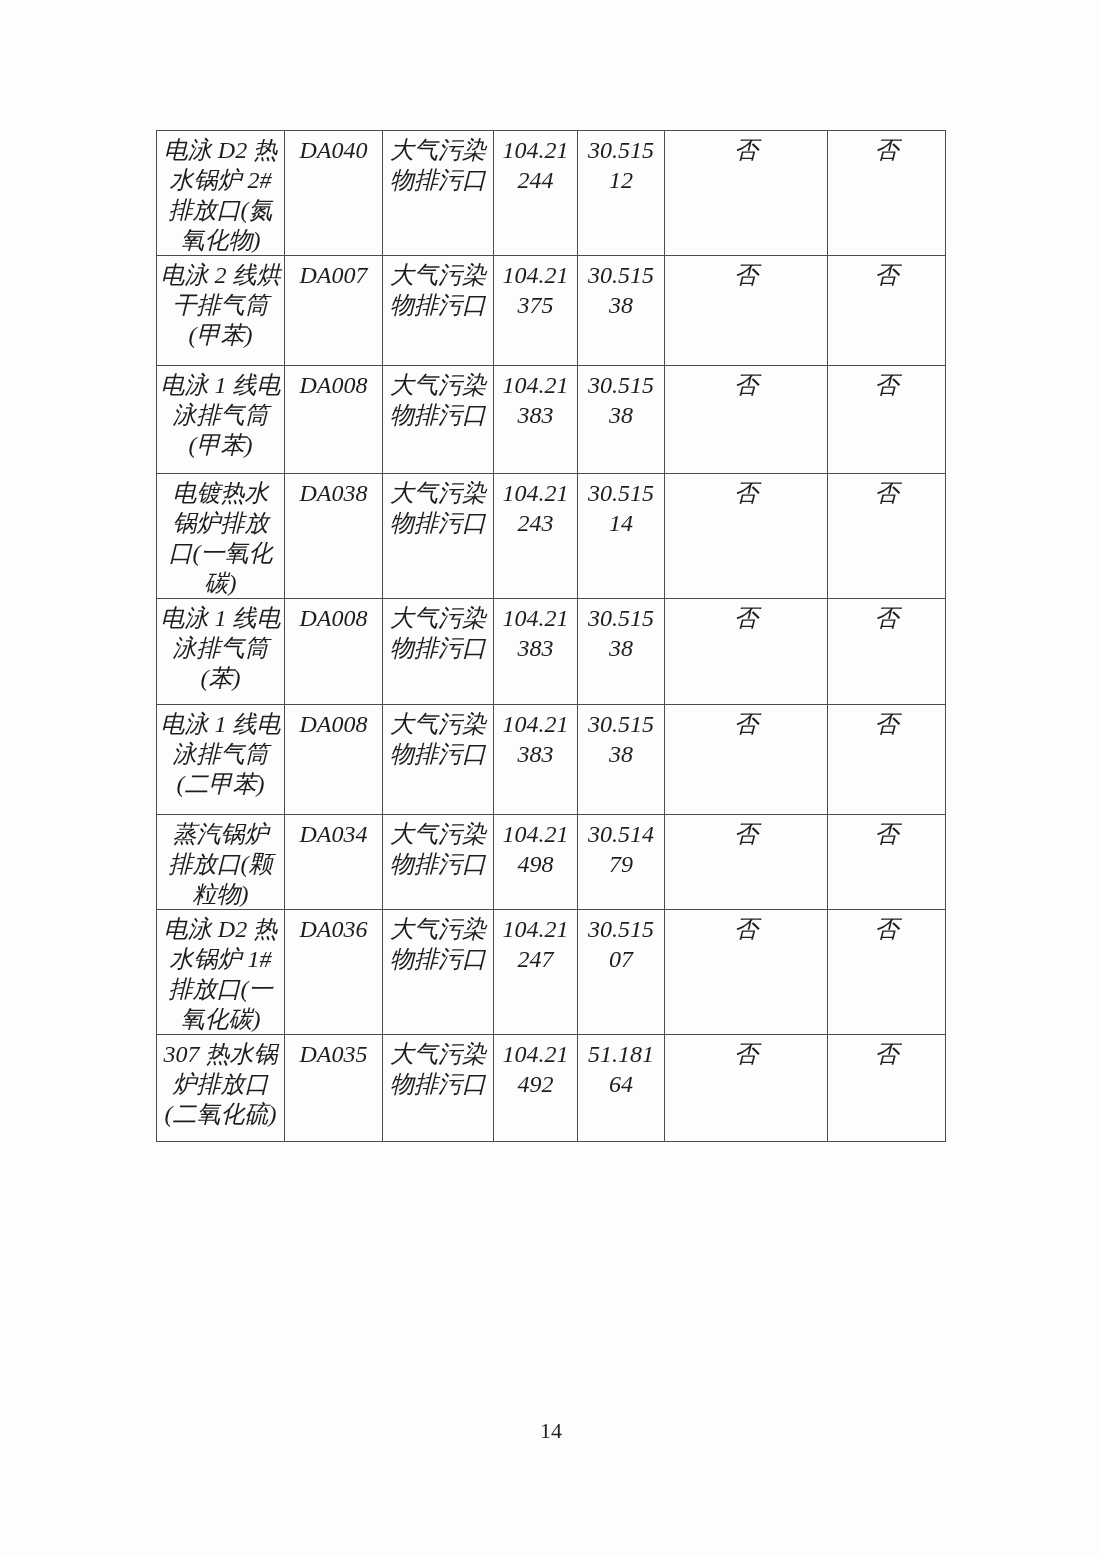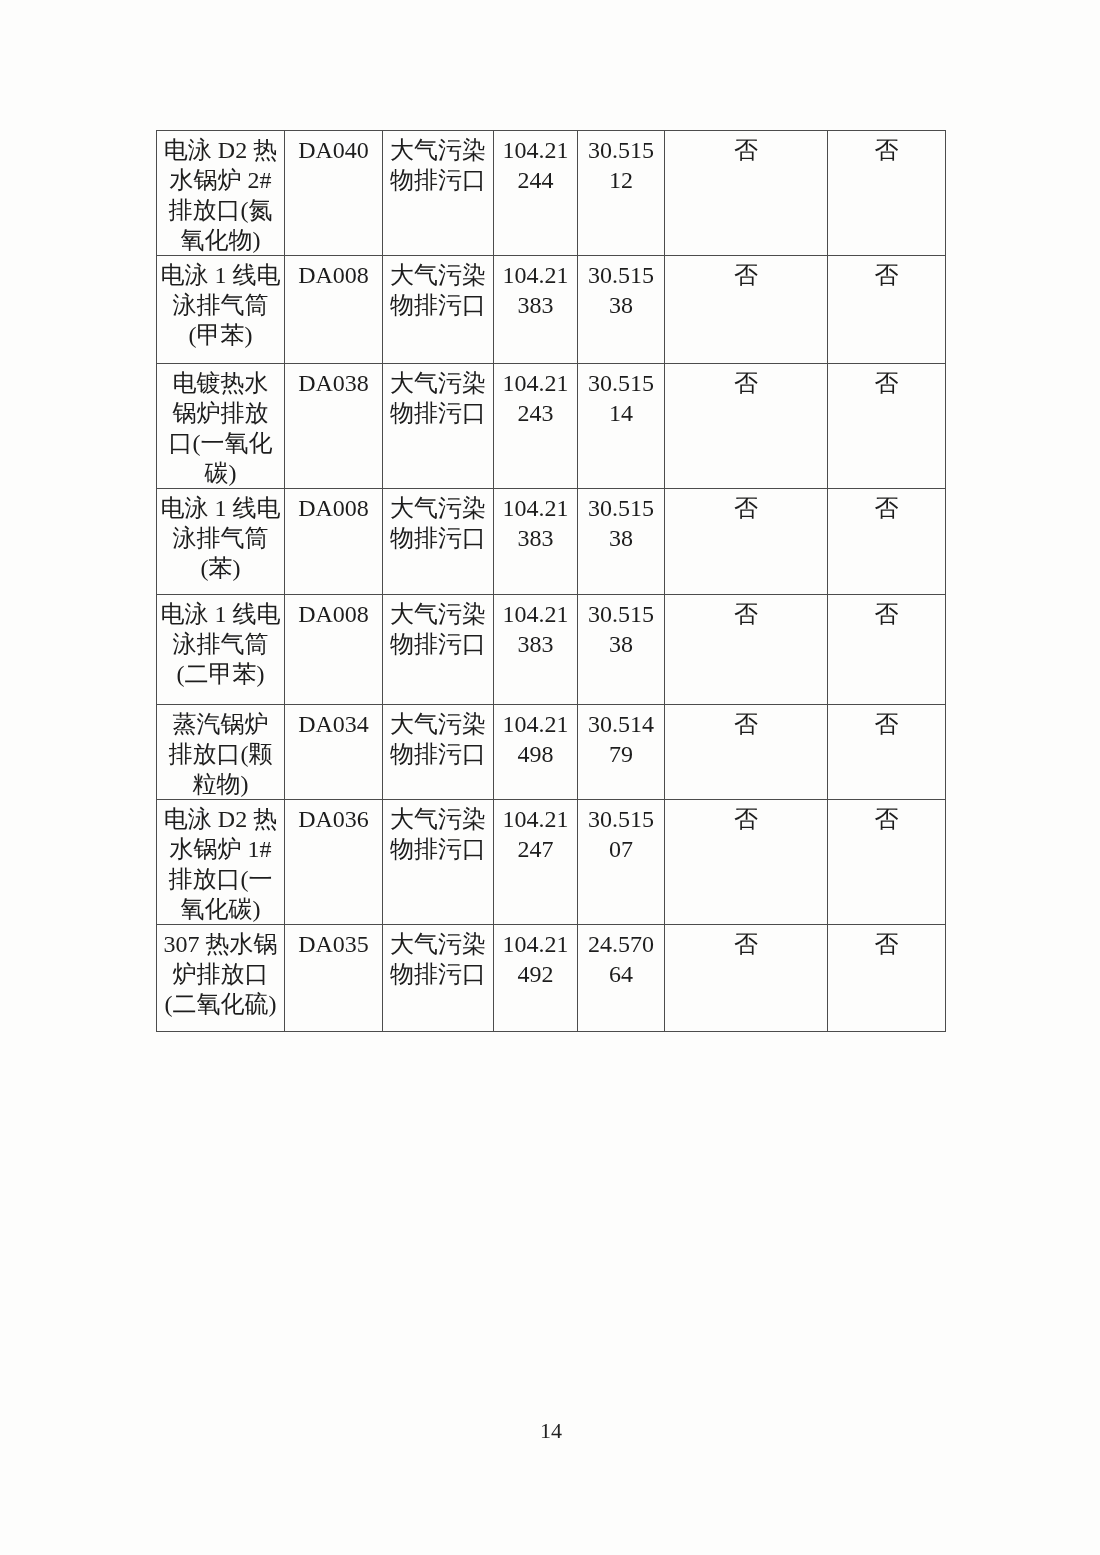--- a/index.html
+++ b/index.html
@@ -16,20 +16,21 @@
     color: #1d1d1d;
     overflow: hidden;
   }
   table.outlet-table {
     position: absolute;
     left: 156px;
     top: 130px;
     width: 790px;
     border-collapse: collapse;
     table-layout: fixed;
+    font-style: italic;
   }
   table.outlet-table td {
     border: 1.6px solid #4c4c4c;
     vertical-align: top;
     text-align: center;
     font-size: 24px;
     line-height: 30px;
     white-space: pre-line;
     padding: 4px 2px 0 2px;
     overflow: hidden;
@@ -89,20 +90,34 @@
         <td>DA040</td>
         <td>大气污染
 物排污口</td>
         <td>104.21
 244</td>
         <td>30.515
 12</td>
         <td>否</td>
         <td>否</td>
       </tr>
+      <tr class="r1">
+        <td>电泳 2 线烘
+干排气筒
+(甲苯)</td>
+        <td>DA007</td>
+        <td>大气污染
+物排污口</td>
+        <td>104.21
+375</td>
+        <td>30.515
+38</td>
+        <td>否</td>
+        <td>否</td>
+      </tr>
       <tr class="r3">
         <td>电泳 1 线电
 泳排气筒
 (甲苯)</td>
         <td>DA008</td>
         <td>大气污染
 物排污口</td>
         <td>104.21
 383</td>
         <td>30.515
@@ -184,21 +199,21 @@
       </tr>
       <tr class="r10">
         <td>307 热水锅
 炉排放口
 (二氧化硫)</td>
         <td>DA035</td>
         <td>大气污染
 物排污口</td>
         <td>104.21
 492</td>
-        <td>24.570
+        <td>51.181
 64</td>
         <td>否</td>
         <td>否</td>
       </tr>
     </tbody>
   </table>
 
   <div class="page-number">14</div>
 
 </div>

